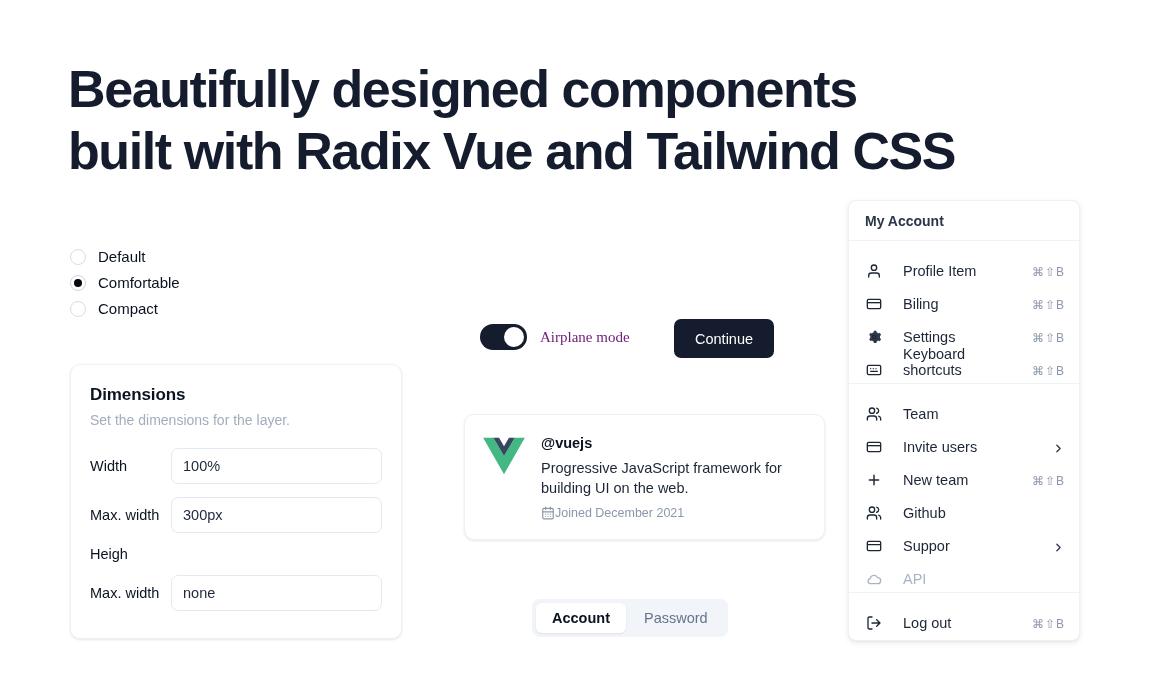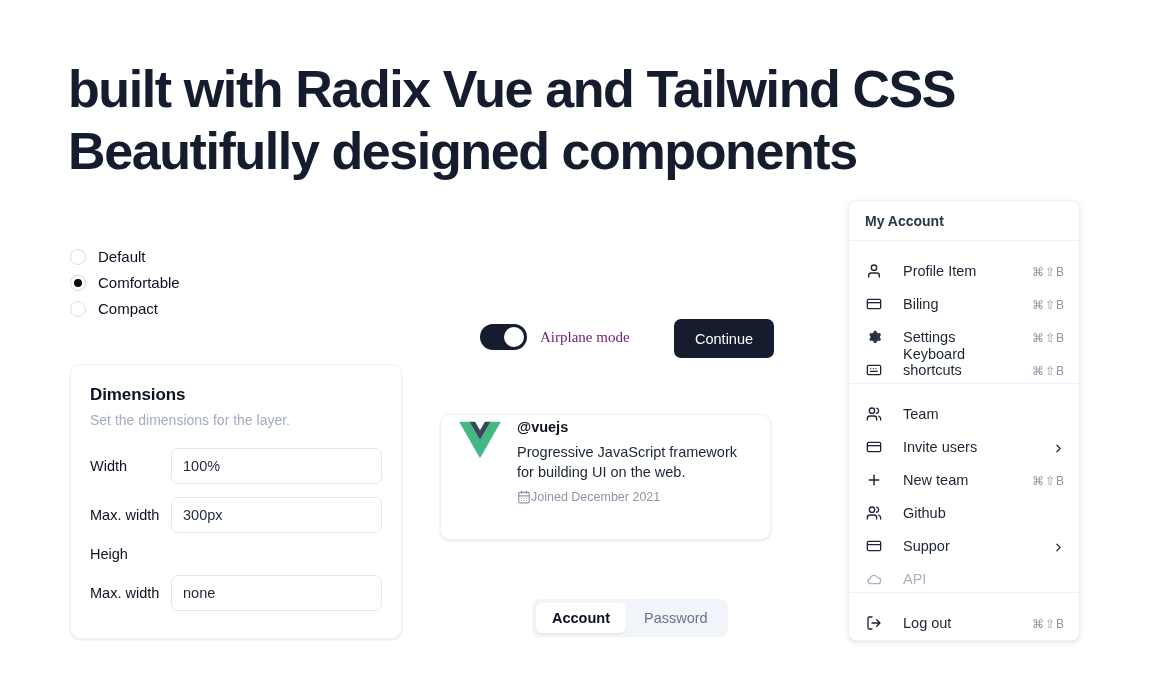--- a/index.html
+++ b/index.html
@@ -119,30 +119,30 @@
     color: #ffffff;
     font-family: "Liberation Sans", sans-serif;
     font-size: 14.5px;
     font-weight: 500;
     cursor: pointer;
   }
 
   
   .hover-card {
     position: absolute;
-    left: 440px;
+    left: 464px;
     top: 414px;
-    width: 331px;
+    width: 361px;
     height: 126px;
     background: #fff;
     border: 1px solid #eef1f6;
     border-radius: 10px;
     box-shadow: 0 1px 3px rgba(15,23,42,0.07), 0 1px 2px rgba(15,23,42,0.04);
     display: flex;
-    padding: 4px 18px;
+    padding: 20px 18px;
     gap: 16px;
   }
   .vue-logo { width: 42px; height: 38px; flex: none; margin-top: 2px; }
   .hc-body { flex: 1; }
   .hc-handle { font-size: 14.5px; font-weight: 700; color: #0b1220; }
   .hc-desc { font-size: 14.5px; line-height: 20px; color: #1c2636; margin-top: 7px; }
   .hc-joined { display: flex; align-items: center; margin-top: 8px; }
   .hc-joined-text { font-size: 12.5px; color: #8b97a9; }
 
   
@@ -211,22 +211,22 @@
   .mi-shortcut { font-size: 12px; color: #8b97a9; letter-spacing: 1px; white-space: nowrap; }
   .mi-chevron { color: #2a3649; display: flex; align-items: center; }
   svg { display: block; }
 </style>
 </head>
 <body>
 
 <div class="page">
 
   <h1 class="hero-heading">
+    <span class="line">Beautifully designed components</span>
     <span class="line">built with Radix Vue and Tailwind CSS</span>
-    <span class="line">Beautifully designed components</span>
   </h1>
 
   <div class="radio-group">
     <div class="radio-row">
       <span class="radio"></span>
       <span class="radio-label">Default</span>
     </div>
     <div class="radio-row">
       <span class="radio checked">
           <span class="dot"></span>

